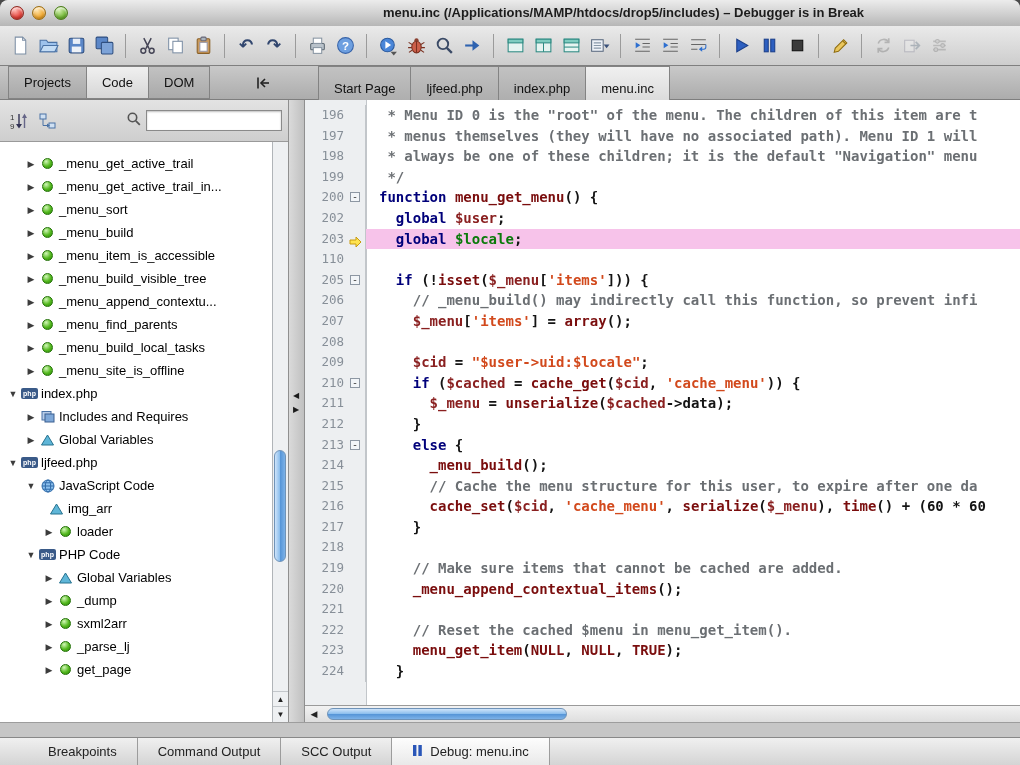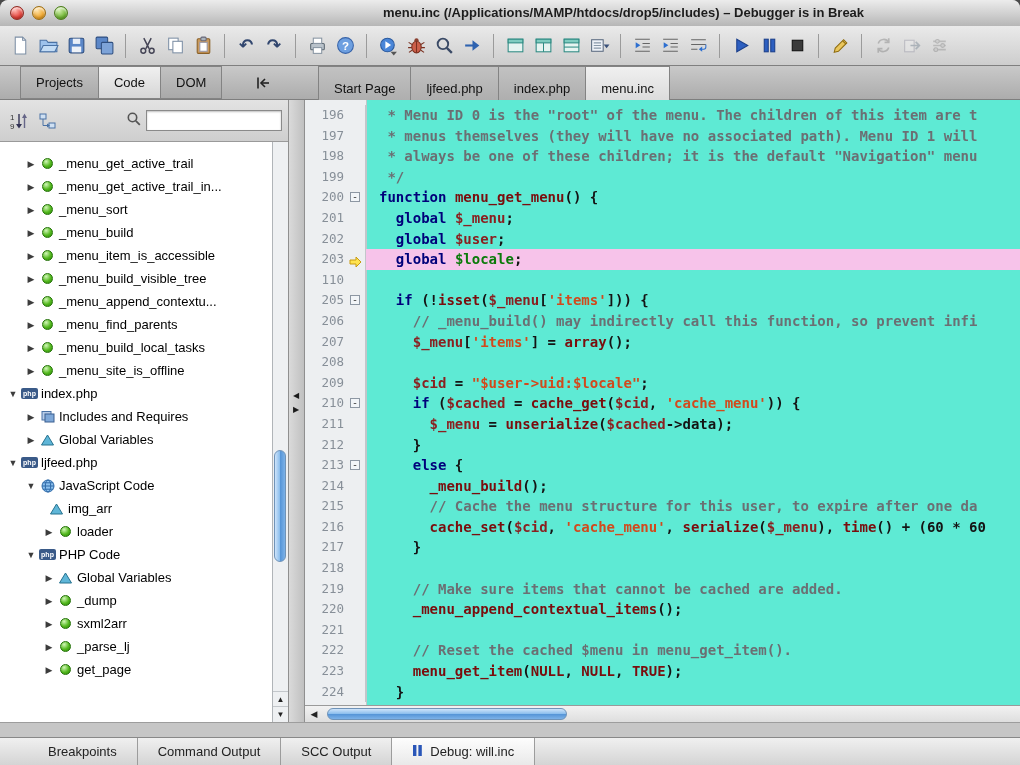--- a/index.html
+++ b/index.html
@@ -18,21 +18,21 @@
   
   .toolbar{position:absolute;top:26px;left:0;width:100%;height:40px;background:linear-gradient(#eaeaea,#cdcdcd);border-bottom:1px solid #7f7f7f;box-sizing:border-box;}
   .tbicons{display:flex;align-items:center;height:100%;padding:0 7px;gap:2px;}
   .tbicon{width:26px;height:26px;display:flex;align-items:center;justify-content:center;border-radius:4px;flex:none;}
   .tbicon.dis{opacity:.4;}
   .tbsep{width:1px;height:24px;background:#9b9b9b;margin:0 6px;flex:none;}
   .tg{font-size:17px;font-weight:bold;color:#31466e;font-family:"DejaVu Sans",sans-serif;line-height:1;}
 
   
   .tabstrip{position:absolute;top:66px;left:0;width:1020px;height:34px;background:linear-gradient(#c9c9c9,#acacac);border-bottom:1px solid #7e7e7e;box-sizing:border-box;}
-  .side-tabs{position:absolute;left:8px;top:0;height:33px;display:flex;margin-left:12px;}
+  .side-tabs{position:absolute;left:8px;top:0;height:33px;display:flex;}
   .editor-tabs{position:absolute;left:318px;top:0;height:44px;display:flex;}
   .tab{display:flex;align-items:center;gap:7px;padding:0 15px;font-size:13px;color:#111;background:linear-gradient(#c2c2c2,#a9a9a9);border:1px solid #838383;margin-right:-1px;height:100%;box-sizing:border-box;white-space:nowrap;}
   .tab.active{background:linear-gradient(#f0f0f0,#d6d6d6);}
   .collapse-btn{position:absolute;left:248px;top:6px;width:30px;height:22px;display:flex;align-items:center;justify-content:center;}
 
   
   .sidebar{position:absolute;left:0;top:100px;width:288px;height:622px;background:#fff;}
   .side-tools{position:absolute;left:0;top:0;width:100%;height:42px;background:linear-gradient(#e3e3e3,#cecece);border-bottom:1px solid #9a9a9a;box-sizing:border-box;display:flex;align-items:center;padding:0 6px;gap:6px;}
   .stIcon{width:24px;height:24px;display:flex;align-items:center;justify-content:center;}
   .searchwrap{margin-left:auto;display:flex;align-items:center;gap:4px;}
@@ -48,21 +48,21 @@
   .vthumb{position:absolute;left:1px;width:12px;top:308px;height:112px;border-radius:7px;border:1px solid #6f93b8;background:linear-gradient(90deg,#cfe4fa,#8fc0ee 45%,#5796d8 55%,#7db2e8);box-sizing:border-box;}
   .varrow{position:absolute;left:0;width:15px;height:15px;display:flex;align-items:center;justify-content:center;font-size:8px;color:#222;border-top:1px solid #c3c7cb;}
   .varrow.up{bottom:15px;}
   .varrow.down{bottom:0;}
 
   
   .splitter{position:absolute;left:288px;top:100px;width:17px;height:622px;background:linear-gradient(90deg,#dadada,#c0c0c0);border-left:1px solid #8f8f8f;border-right:1px solid #8f8f8f;box-sizing:border-box;}
   .spl-tri{position:absolute;left:4px;font-size:8px;color:#1a1a1a;line-height:1;}
 
   
-  .editor{position:absolute;left:305px;top:100px;width:715px;height:622px;background:#5eead4;}
+  .editor{position:absolute;left:305px;top:100px;width:715px;height:622px;background:#ffffff;}
   .code{position:absolute;left:0;top:0;width:100%;height:605px;overflow:hidden;padding-top:5px;box-sizing:border-box;}
   .code::before{content:"";position:absolute;left:0;top:0;bottom:0;width:61px;background:#edeff1;border-right:1px solid #c2c6ca;}
   .crow{position:relative;display:flex;height:20.6px;line-height:20.6px;font-family:"DejaVu Sans Mono","Liberation Mono",monospace;font-size:14px;}
   .cnum{width:42px;text-align:right;padding-right:3px;color:#878f98;background:#edeff1;font-size:12.5px;flex:none;box-sizing:border-box;}
   .cfold{width:19px;background:#edeff1;border-right:1px solid #c2c6ca;position:relative;flex:none;box-sizing:border-box;}
   .ctext{flex:1;white-space:pre;overflow:hidden;padding-left:13px;color:#141414;font-weight:bold;}
   .crow.cur .ctext{background:var(--current-line-highlight,#f7c3ea);}
   .foldbox{position:absolute;left:3px;top:5px;width:10px;height:10px;border:1px solid #8d97a3;background:#f2f5f8;font-size:10px;line-height:8px;text-align:center;color:#444;box-sizing:border-box;font-family:"DejaVu Sans Mono",monospace;}
   .curarrow{position:absolute;left:2px;top:4px;}
   .tok-k{color:var(--keyword,#00007a);}
@@ -565,25 +565,20 @@
           <span class="ctext"><span class="tok-c"> */</span></span>
         </div>
         <div class="crow">
           <span class="cnum">200</span>
           <span class="cfold">
             <span class="foldbox">-</span>
           </span>
           <span class="ctext"><span class="tok-k">function</span><span class="tok-p"> </span><span class="tok-f">menu_get_menu</span><span class="tok-p">() {</span></span>
         </div>
         <div class="crow">
-          <span class="cnum">201</span>
-          <span class="cfold"></span>
-          <span class="ctext"><span class="tok-p">  </span><span class="tok-k">global</span><span class="tok-p"> </span><span class="tok-v">$_menu</span><span class="tok-p">;</span></span>
-        </div>
-        <div class="crow">
           <span class="cnum">202</span>
           <span class="cfold"></span>
           <span class="ctext"><span class="tok-p">  </span><span class="tok-k">global</span><span class="tok-p"> </span><span class="tok-v">$user</span><span class="tok-p">;</span></span>
         </div>
         <div class="crow cur">
           <span class="cnum">203</span>
           <span class="cfold">
             <span class="curarrow"><svg width="13" height="12" viewBox="0 0 13 12">
                 <path d="M1 4h6V1l5 5-5 5V8H1z" fill="#ffe34f" stroke="#c89b10"></path>
               </svg></span>
@@ -717,17 +712,17 @@
         <span class="tablabel">Command Output</span>
       </div>
       <div class="btab">
         <span class="tablabel">SCC Output</span>
       </div>
       <div class="btab active">
         <span class="pauseicon"><svg width="11" height="13" viewBox="0 0 11 13">
             <rect x="1" y="1" width="3.4" height="11" fill="#2a56b8"></rect>
             <rect x="6.4" y="1" width="3.4" height="11" fill="#2a56b8"></rect>
           </svg></span>
-        <span class="tablabel">Debug: will.inc</span>
+        <span class="tablabel">Debug: menu.inc</span>
       </div>
     </div>
 
 </div>
 
 </body></html>

